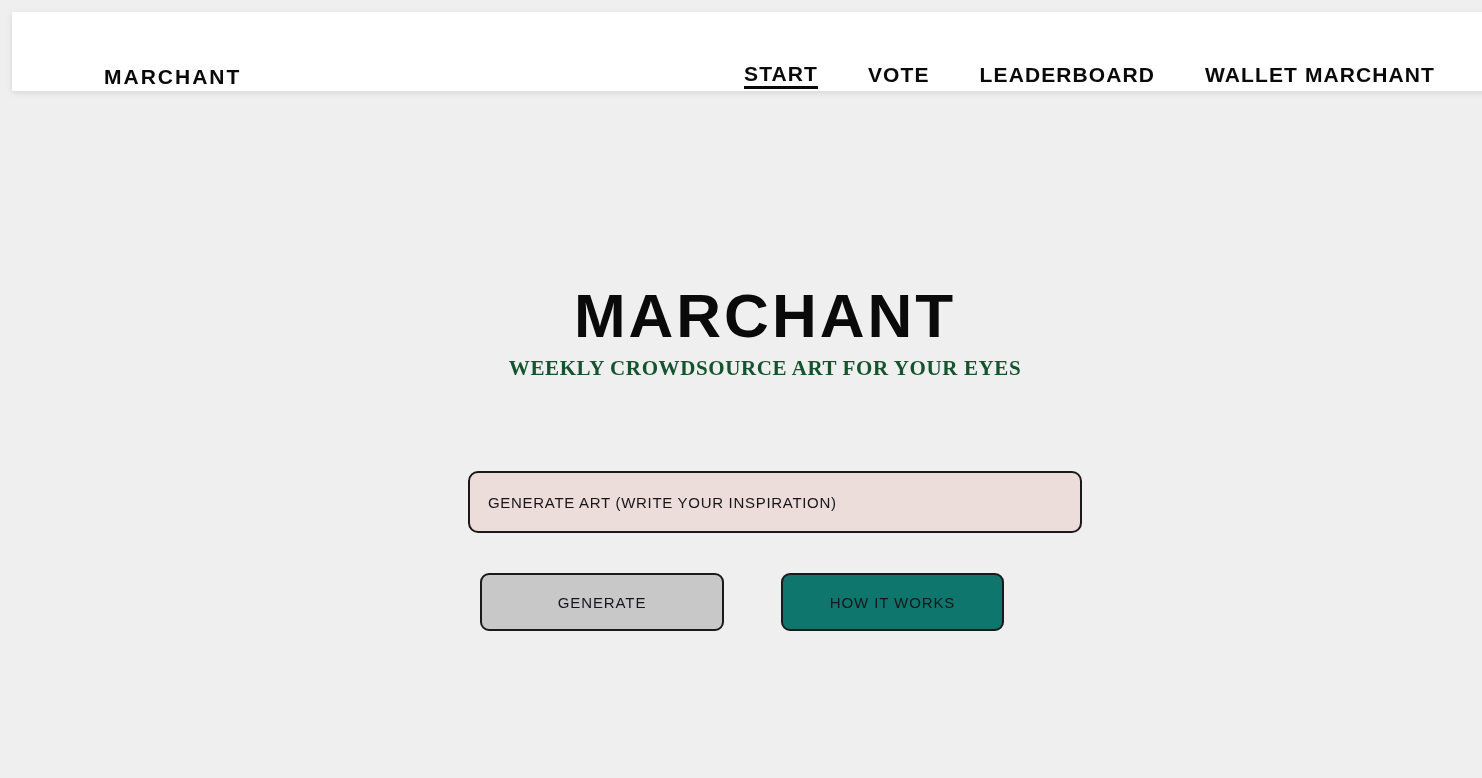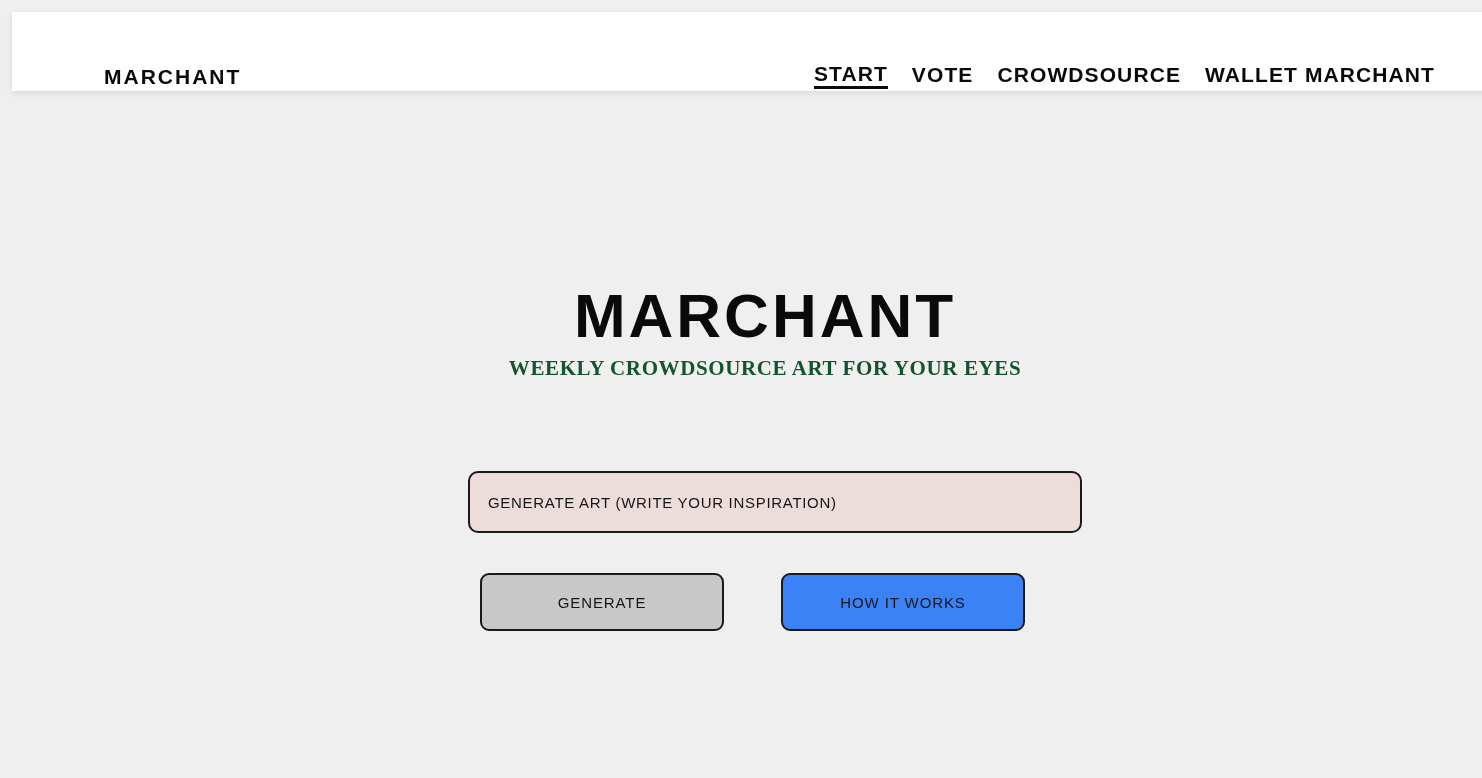--- a/index.html
+++ b/index.html
@@ -49,20 +49,21 @@
     white-space: nowrap;
   }
 
   .nav {
     position: absolute;
     right: 47px;
     top: 50%;
     transform: translateY(-50%);
     display: flex;
     align-items: center;
+    gap: 26px;
     white-space: nowrap;
   }
 
   .nav-link {
     font-family: "Liberation Sans", sans-serif;
     font-size: 21px;
     font-weight: bold;
     letter-spacing: 1.1px;
     color: #0a0a0a;
     line-height: 1;
@@ -160,35 +161,35 @@
     align-items: center;
     justify-content: center;
   }
 
   .btn-generate {
     width: 244px;
     background: #c8c8c8;
   }
 
   .btn-how {
-    width: 244px;
-    background: #3b82f6;
+    width: 223px;
+    background: #0f766e;
   }
 </style>
 </head>
 <body>
 
 <header class="header">
   <div class="header-inner">
     <div class="brand">MARCHANT</div>
 
     <nav class="nav">
       <a class="nav-link active">START</a>
       <a class="nav-link">VOTE</a>
-      <a class="nav-link">CROWDSOURCE</a>
+      <a class="nav-link">LEADERBOARD</a>
       <a class="nav-link">WALLET MARCHANT</a>
     </nav>
   </div>
 </header>
 
 <main class="main">
 
   <h1 class="hero-title">MARCHANT</h1>
 
   <p class="hero-subtitle">WEEKLY CROWDSOURCE ART FOR YOUR EYES</p>

